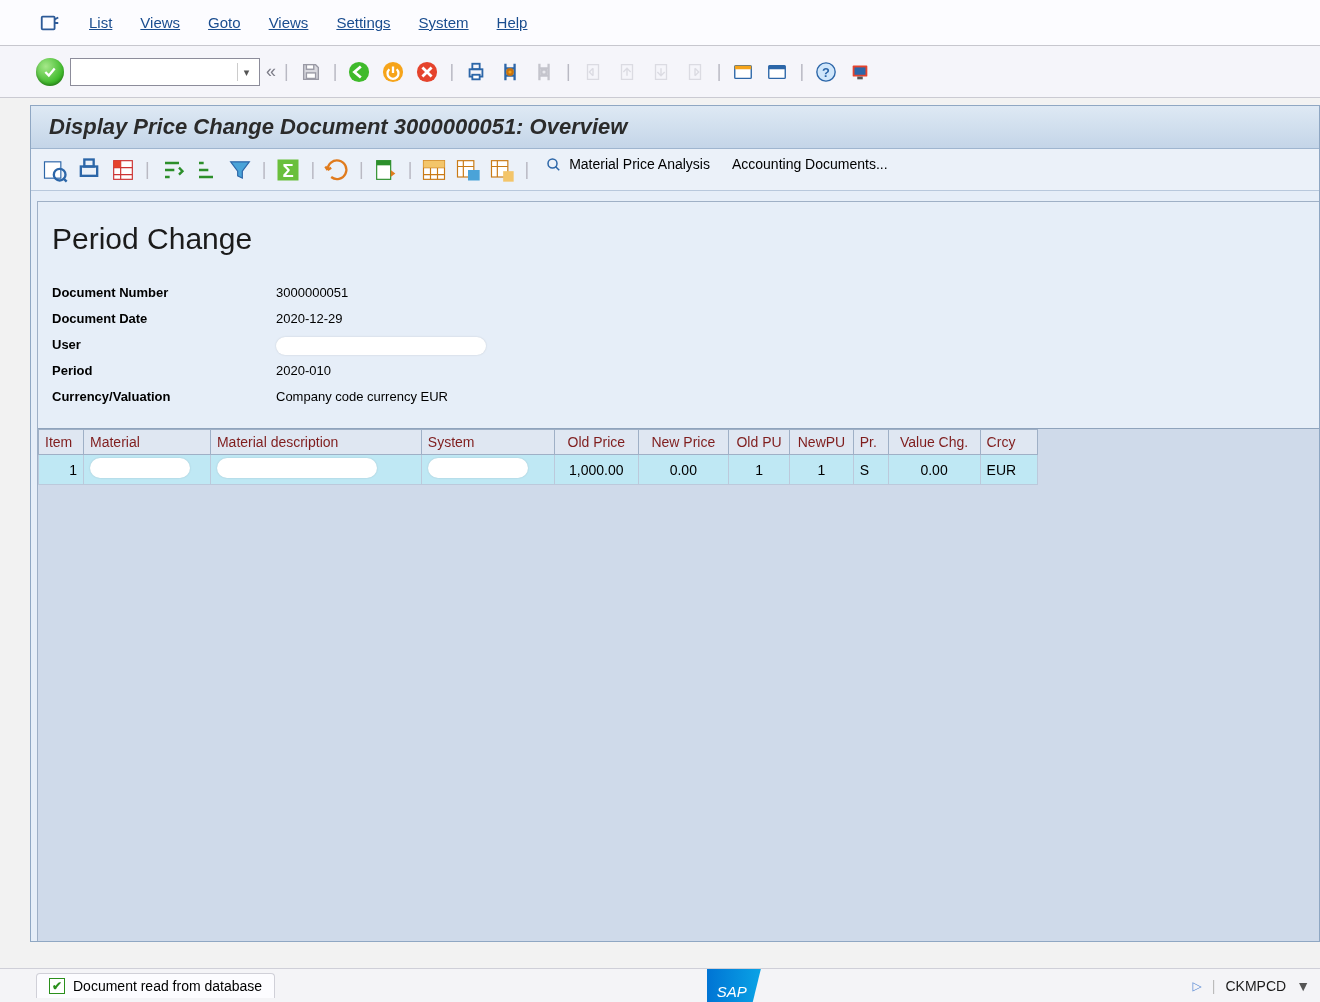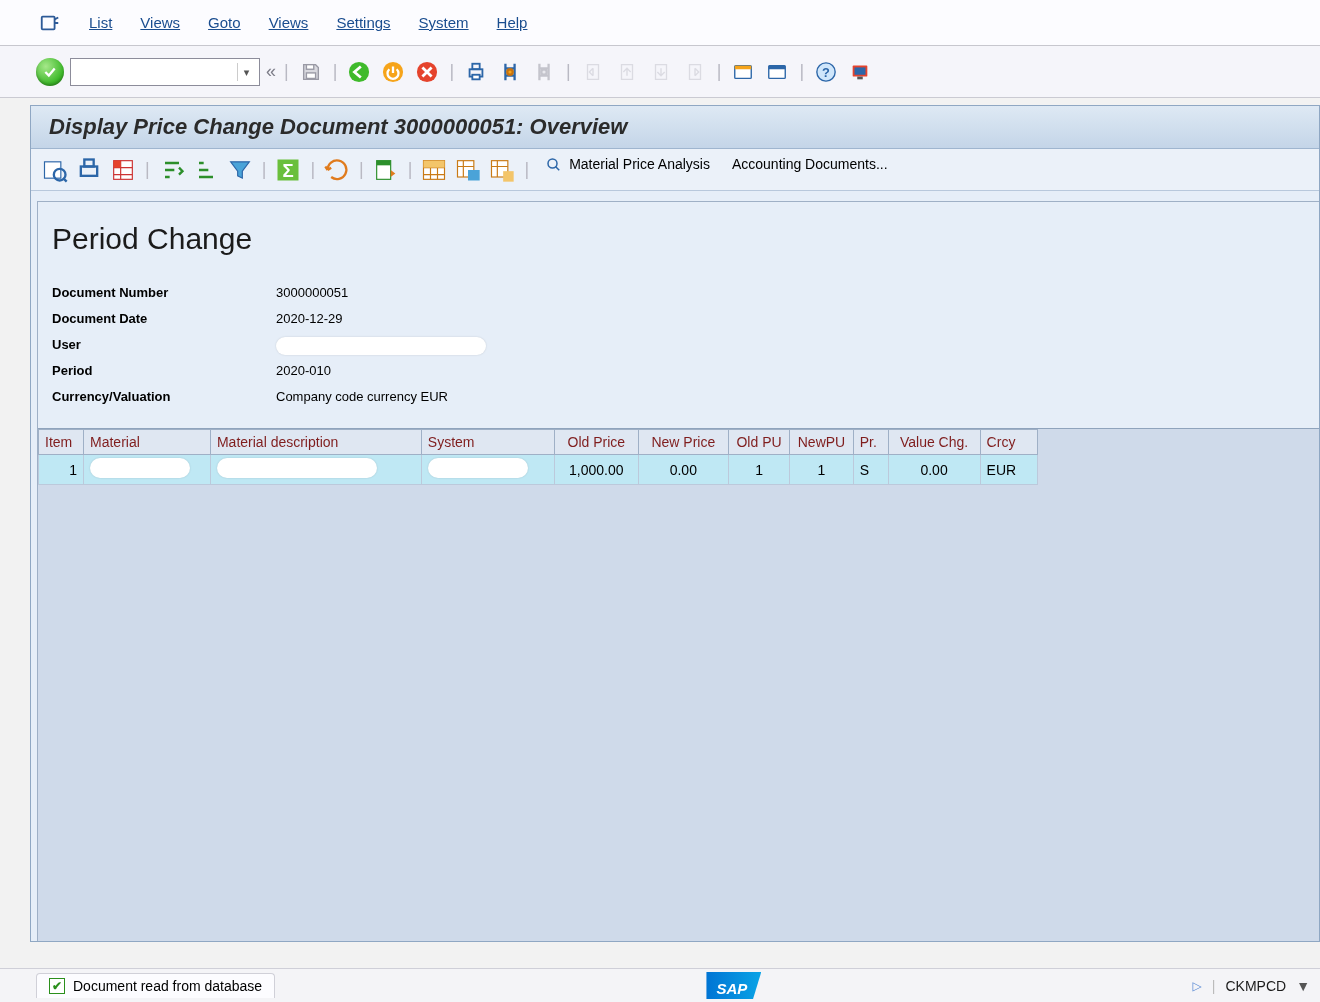--- a/index.html
+++ b/index.html
@@ -170,23 +170,23 @@
   .statusbar{
     position:absolute; left:0; right:0; bottom:0; height:34px;
     background:#f4f4f7; border-top:1px solid #cfcfd8;
     display:flex; align-items:center; font-size:14px;
     padding:0 10px 0 36px;
     justify-content:space-between;
   }
   .status-left{display:flex;align-items:center;gap:8px;background:#fcfcff;border:1px solid #d0d0d8;border-bottom:none;border-radius:4px 4px 0 0;padding:4px 12px;}
   .status-ok{width:16px;height:16px;border:1px solid #2b8f1c;background:#fff;display:flex;align-items:center;justify-content:center;color:#2b8f1c;font-size:12px;font-weight:bold;}
   .sap-logo{
-    font-weight:bold;font-style:italic;color:#fff;
+    font-weight:normal;font-style:italic;color:#fff;
     background:linear-gradient(90deg,#0074d4,#0aa3e6);
-    padding:8px 14px 2px 10px;
+    padding:14px 14px 2px 10px;
     clip-path:polygon(0 0,100% 0,85% 100%,0 100%);
     font-size:15px;
   }
   .status-right{display:flex;align-items:center;gap:10px;color:#1b1b1b;}
   .tri{color:#5a8ad4;font-size:12px;}
 
 </style>
 </head>
 <body>
 

